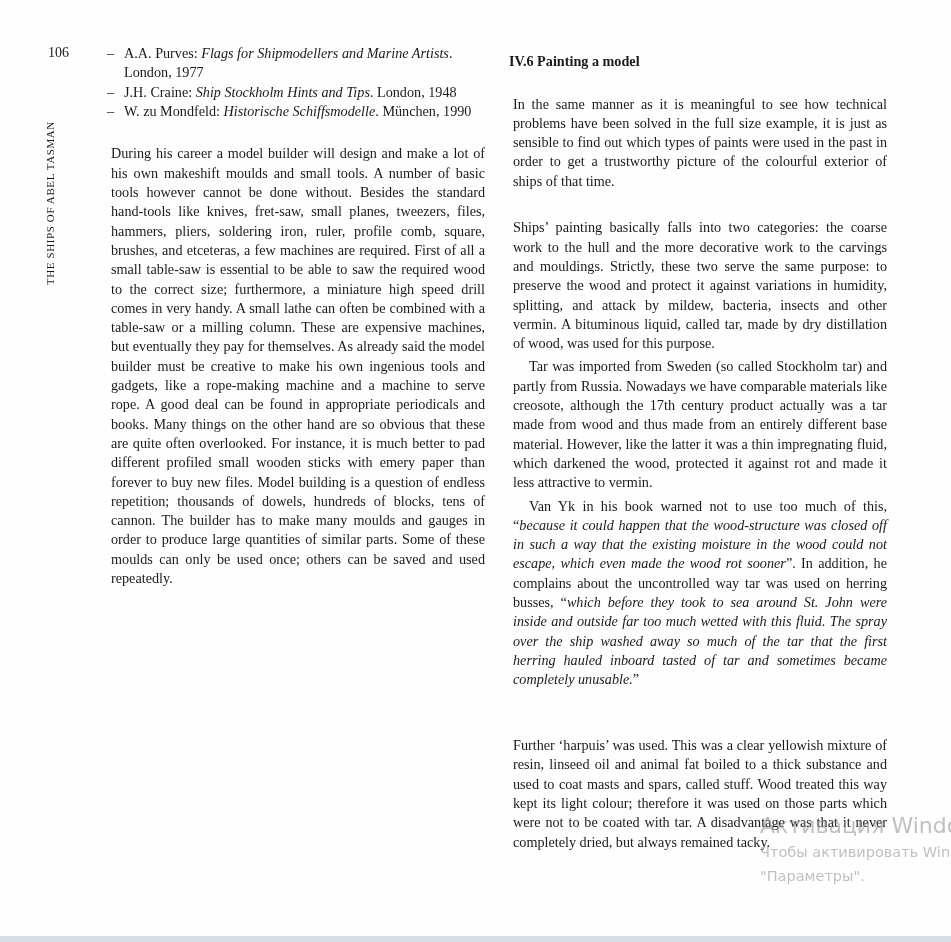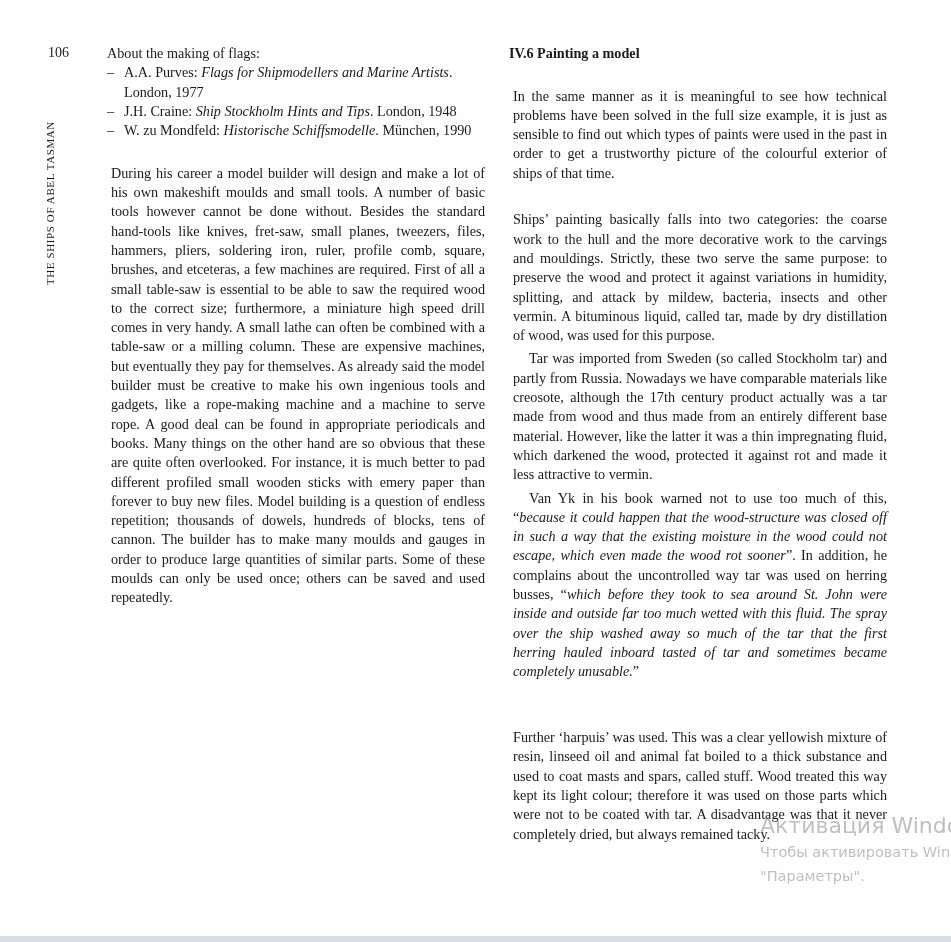--- a/index.html
+++ b/index.html
@@ -10,21 +10,21 @@
   }
   .page { position: absolute; left: 0; top: 0; width: 951px; height: 936px; background: #fefefe; border-radius: 14px; }
   .bottom-bar { position: absolute; left: 0; bottom: 0; width: 951px; height: 6px; background: #d8dde3; }
   .page-number { position: absolute; left: 48px; top: 45px; font-size: 14px; }
   .running-head {
     position: absolute; left: 44px; top: 285px; transform-origin: left top; transform: rotate(-90deg);
     font-size: 11px; letter-spacing: 0.6px; white-space: nowrap;
   }
   .col { position: absolute; font-size: 14.2px; line-height: 19.3px; text-align: justify; }
   .col-left { left: 107px; top: 44px; width: 382px; }
-  .col-right { left: 509px; top: 44px; width: 382px; }
+  .col-right { left: 509px; top: 52px; width: 382px; }
   .intro { margin: 0; }
   .refs { list-style: none; margin: 0; padding: 0; text-align: left; }
   .refs li { position: relative; padding-left: 17px; }
   .refs li .dash { position: absolute; left: 0; top: 0; }
   .heading { font-weight: bold; margin: 0; font-size: 14.2px; }
   .heading-left { margin-top: 27px; }
   p { margin: 4px; }
   .gap { height: 19.3px; }
   .indent { text-indent: 16px; }
   i { font-style: italic; }
@@ -37,21 +37,20 @@
 </style>
 </head>
 <body>
 
 <div class="page">
 
   <div class="page-number">106</div>
   <div class="running-head">THE SHIPS OF ABEL TASMAN</div>
 
   <div class="col col-left">
-    <p class="intro">About the making of flags:</p>
     <ul class="refs">
       <li>
         <span class="dash">–</span>
         <span>A.A. Purves: </span><i>Flags for Shipmodellers and Marine Artists</i><span>. London, 1977</span>
       </li>
       <li>
         <span class="dash">–</span>
         <span>J.H. Craine: </span><i>Ship Stockholm Hints and Tips</i><span>. London, 1948</span>
       </li>
       <li>

